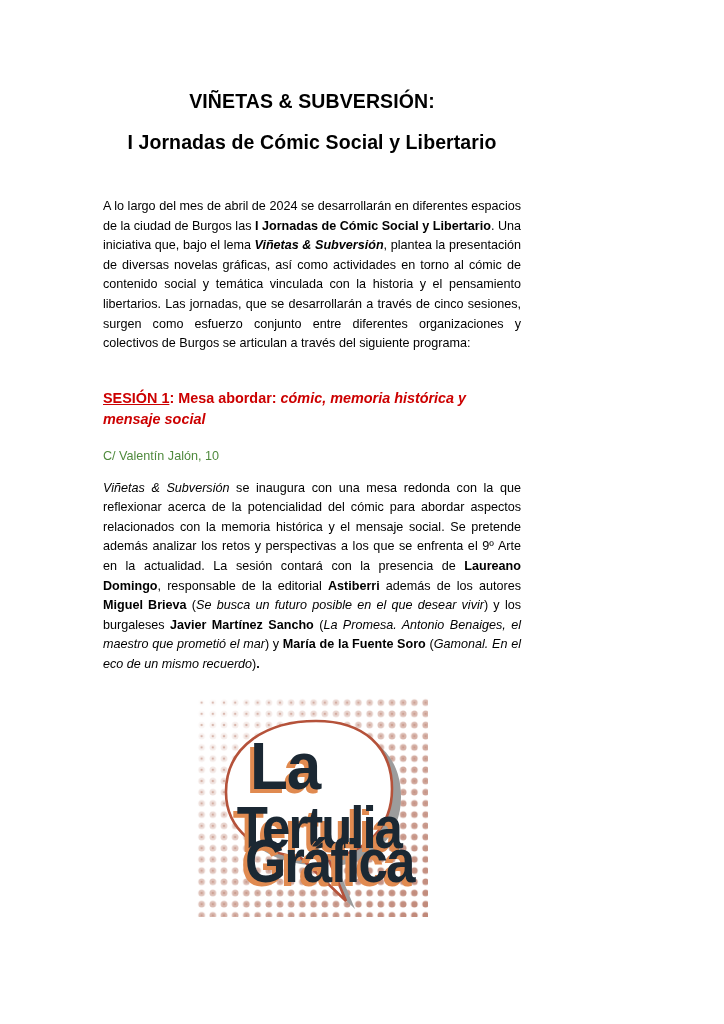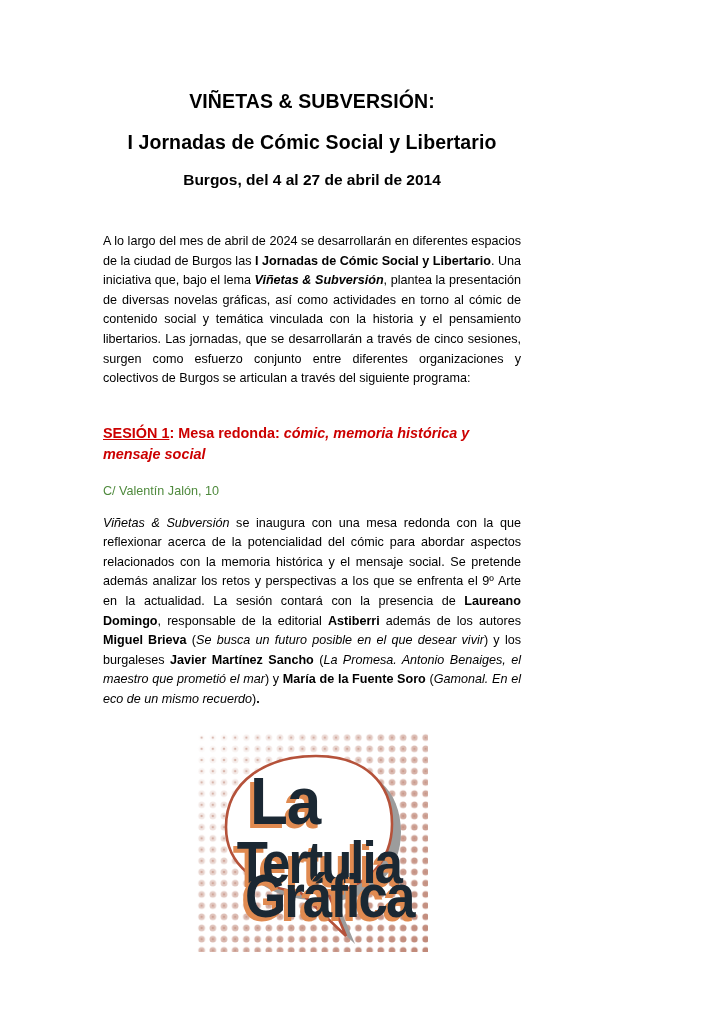--- a/index.html
+++ b/index.html
@@ -120,26 +120,25 @@
   }
 </style>
 </head>
 <body>
 
 <div class="page">
 
   <div class="title-block">
     <div class="title-line-1">VIÑETAS &amp; SUBVERSIÓN:</div>
     <div class="title-line-2">I Jornadas de Cómic Social y Libertario</div>
-    <div class="title-line-3">Burgos, del 4 al 27 de abril de 2014</div>
   </div>
 
   <p class="intro-paragraph"><span>A lo largo del mes de abril de 2024 se desarrollarán en diferentes espacios de la ciudad de Burgos las </span><b>I Jornadas de Cómic Social y Libertario</b><span>. Una iniciativa que, bajo el lema </span><span class="bi">Viñetas &amp; Subversión</span><span>, plantea la presentación de diversas novelas gráficas, así como actividades en torno al cómic de contenido social y temática vinculada con la historia y el pensamiento libertarios.  Las jornadas, que se desarrollarán a través de cinco sesiones, surgen como esfuerzo conjunto entre diferentes organizaciones y colectivos de Burgos se articulan a través del siguiente programa:</span></p>
 
-  <p class="session-heading"><span class="sess-label">SESIÓN 1</span><span>: </span><span>Mesa redonda: </span><span class="sess-topic">cómic, memoria histórica y mensaje social</span></p>
+  <p class="session-heading"><span class="sess-label">SESIÓN 1</span><span>: </span><span>Mesa abordar: </span><span class="sess-topic">cómic, memoria histórica y mensaje social</span></p>
 
   <div class="venue-list">
     <div class="venue-line">C/ Valentín Jalón, 10</div>
   </div>
 
   <p class="session-description"><i>Viñetas &amp; Subversión</i><span> se inaugura con una mesa redonda con la que reflexionar acerca de la potencialidad del cómic para abordar aspectos relacionados con la memoria histórica y el mensaje social. Se pretende además analizar los retos y perspectivas a los que se enfrenta el 9º Arte en la actualidad. La sesión contará con la presencia de </span><b>Laureano Domingo</b><span>, responsable de la editorial </span><b>Astiberri</b><span> además de los autores </span><b>Miguel Brieva</b><span> (</span><i>Se busca un futuro posible en el que desear vivir</i><span>) y los burgaleses </span><b>Javier Martínez Sancho</b><span> (</span><i>La Promesa. Antonio Benaiges, el maestro que prometió el mar</i><span>) y </span><b>María de la Fuente Soro</b><span> (</span><i>Gamonal. En el eco de un mismo recuerdo</i><span>)</span><b>.</b></p>
 
   <div class="logo-wrap">
     <div class="logo">
       <svg viewBox="0 0 232 220" xmlns="http://www.w3.org/2000/svg">

